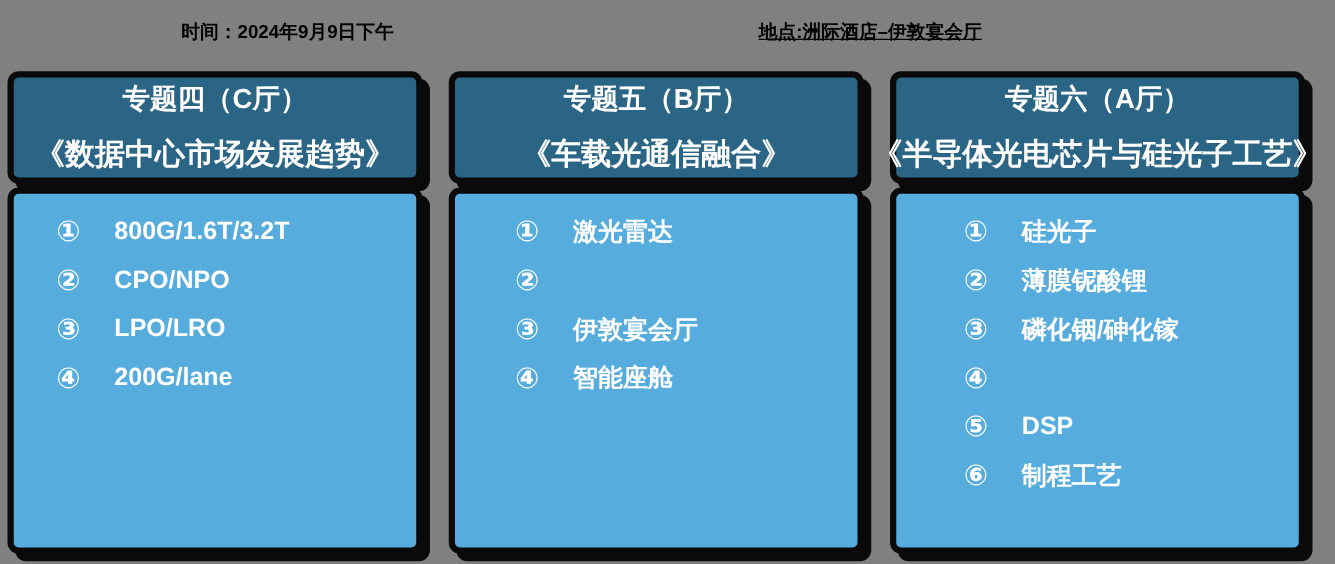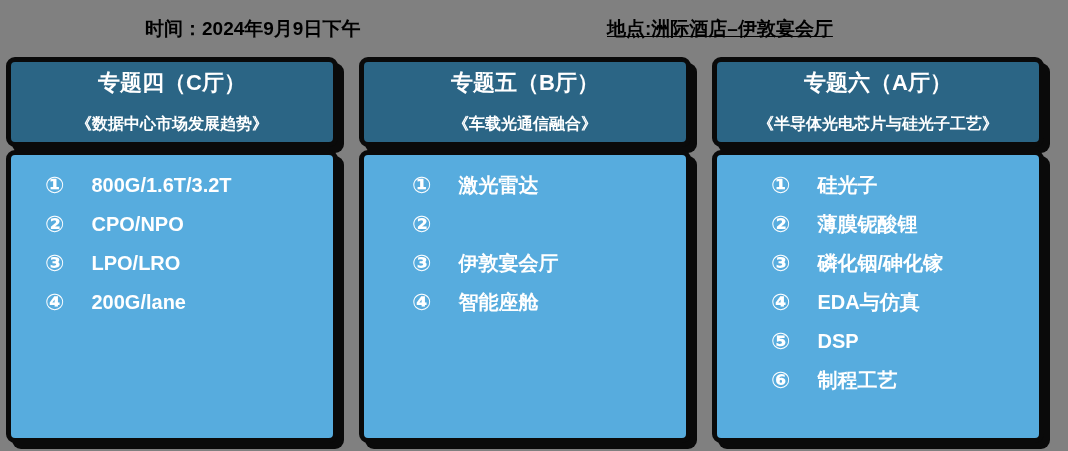--- a/index.html
+++ b/index.html
@@ -10,21 +10,21 @@
     width: 1068px;
     height: 451px;
     background: var(--bg, #808080);
     overflow: hidden;
     font-family: "Liberation Sans", "DejaVu Sans", sans-serif;
     position: relative;
   }
   .toprow-label {
     position: absolute;
     top: 16px;
-    font-size: 19px;
+    font-size: 15px;
     font-weight: bold;
     color: var(--text-dark, #000);
     white-space: nowrap;
   }
   .time-label { left: 145px; }
   .location-label { left: 607px; text-decoration: underline; }
 
   .columns {
     position: absolute;
     top: 57px;
@@ -49,21 +49,21 @@
     flex-direction: column;
     justify-content: center;
     align-items: center;
     gap: 22px;
     color: var(--text-light, #fff);
     font-weight: bold;
     text-align: left;
     margin-bottom: 3px;
   }
   .card-header .t1 { font-size: 22px; line-height: 1; white-space: nowrap; }
-  .card-header .t2 { font-size: 16px; line-height: 1; white-space: nowrap; }
+  .card-header .t2 { font-size: 24px; line-height: 1; white-space: nowrap; }
 
   .card-body {
     background: var(--card-body, #57acde);
     border: 5px solid var(--border, #0a0a0a);
     border-radius: 9px;
     box-shadow: 6px 6px 0 var(--border, #0a0a0a);
     height: 272px;
     padding-top: 11px;
     color: var(--text-light, #fff);
     font-weight: bold;
@@ -162,21 +162,20 @@
     <span class="label">薄膜铌酸锂</span>
   </div>
 
   <div class="item">
     <span class="num">③</span>
     <span class="label">磷化铟/砷化镓</span>
   </div>
 
   <div class="item">
     <span class="num">④</span>
-    <span class="label">EDA与仿真</span>
   </div>
 
   <div class="item">
     <span class="num">⑤</span>
     <span class="label">DSP</span>
   </div>
 
   <div class="item">
     <span class="num">⑥</span>
     <span class="label">制程工艺</span>

